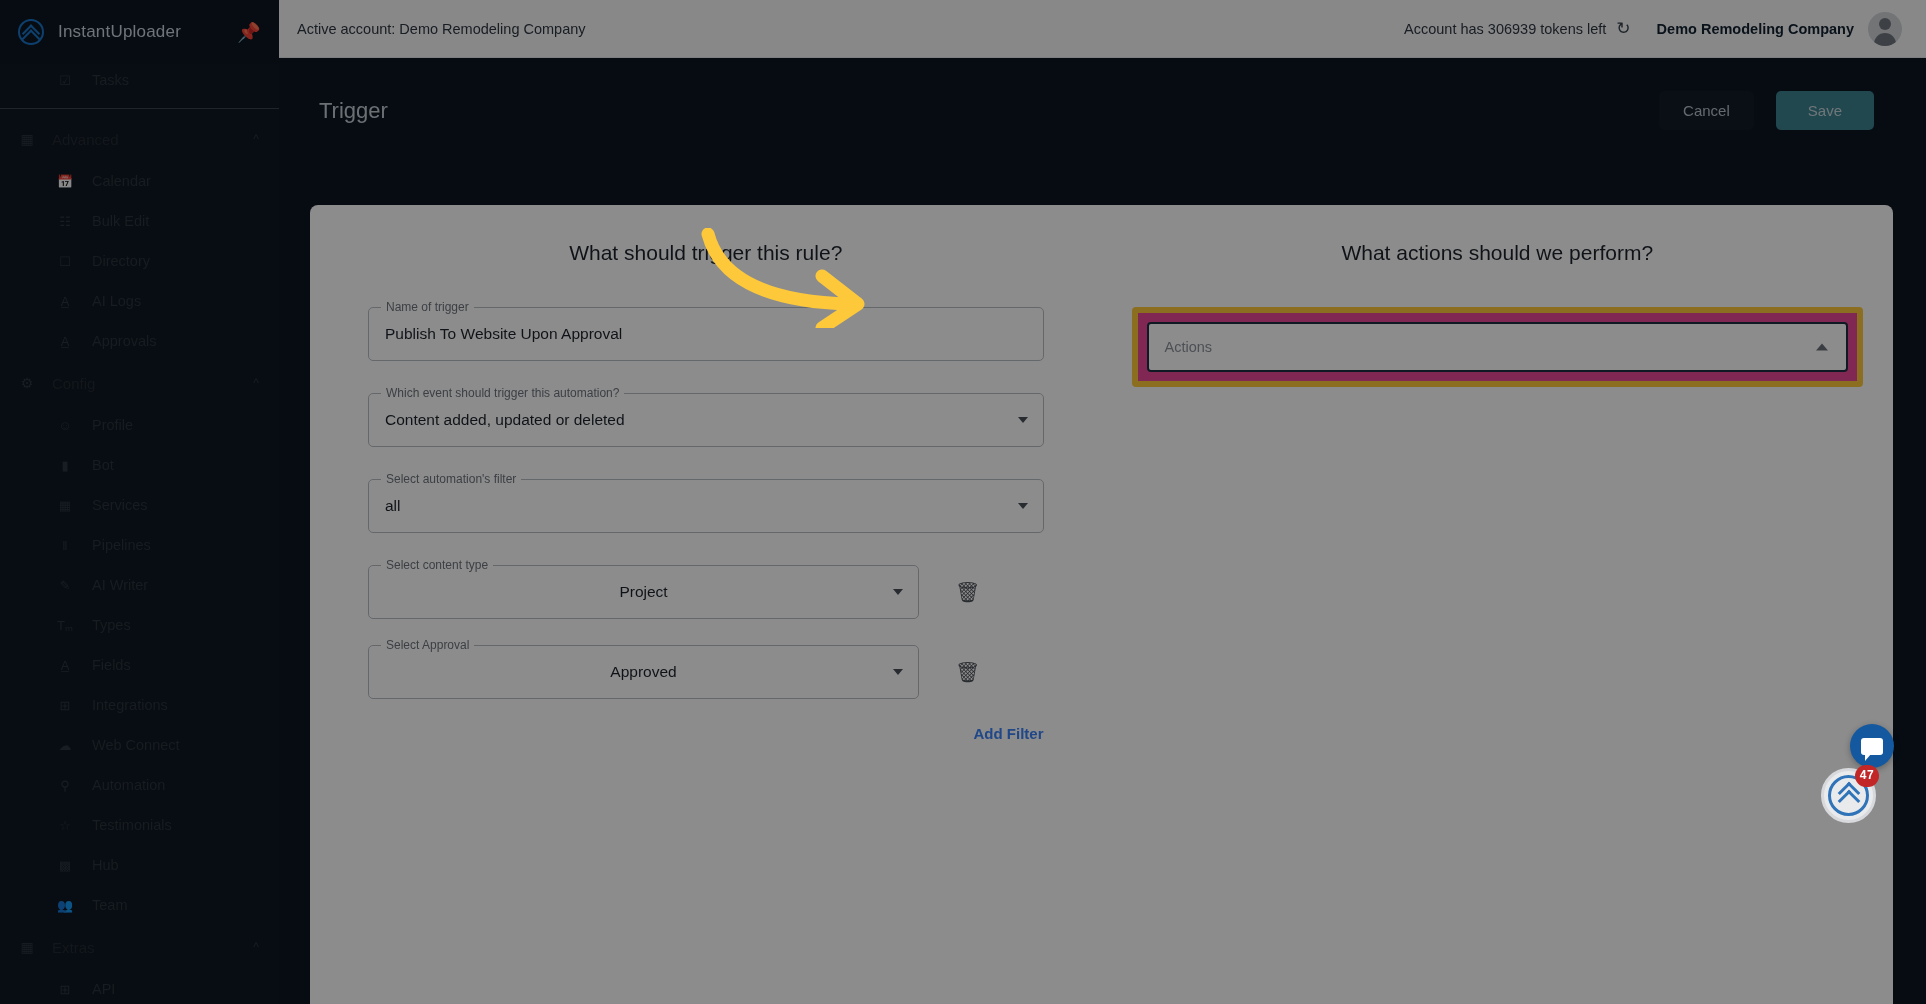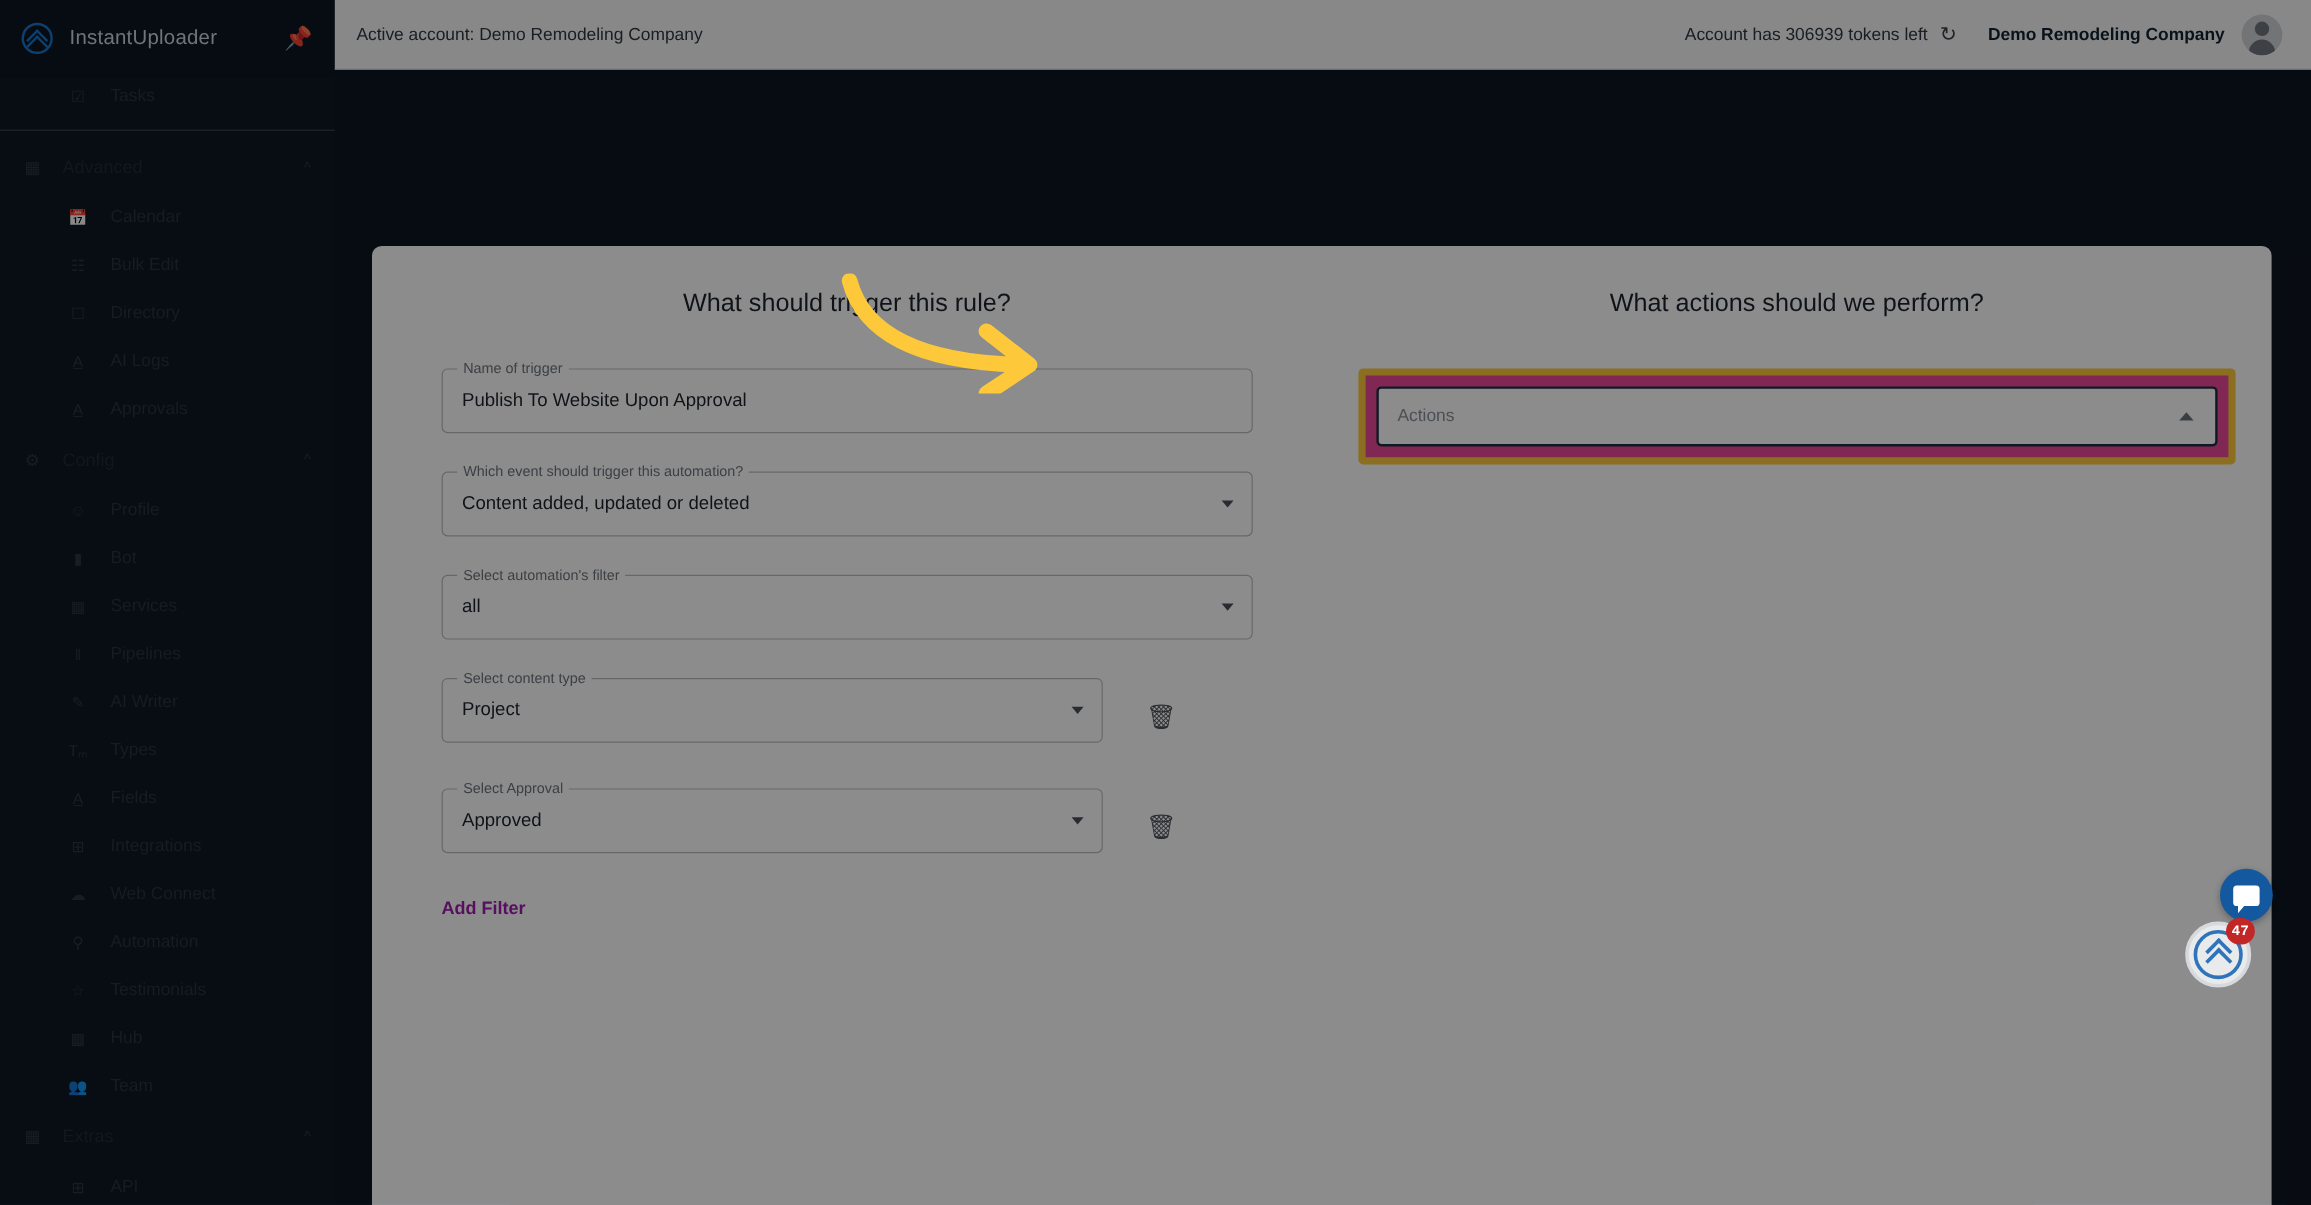--- a/index.html
+++ b/index.html
@@ -126,28 +126,28 @@
     background: #fff; padding: 0 5px;
     font-size: 12px; color: #6d757d;
   }
   .field .val { font-size: 15.5px; color: #1d242c; }
   .field .caret {
     position: absolute; right: 15px; top: 50%; transform: translateY(-50%);
     width: 0; height: 0; border-left: 5px solid transparent;
     border-right: 5px solid transparent; border-top: 6px solid #4a5158;
   }
   .field-row { display: flex; align-items: center; gap: 0; margin-bottom: 26px; }
-  .field-row .field { flex: 0 0 551px; margin-bottom: 12px; }
+  .field-row .field { flex: 0 0 551px; margin-bottom: 0; justify-content: center; }
   .trash {
     margin-left: 36px; font-size: 20px; color: #4d5258; cursor: pointer;
     line-height: 1;
   }
   .add-filter {
-    font-size: 15px; font-weight: bold; color: #a21caf;
-    cursor: pointer; margin-top: 14px;
+    font-size: 15px; font-weight: bold; color: #3b82f6;
+    cursor: pointer; margin-top: 14px; text-align: right;
   }
 
   
   .actions-highlight {
     margin: 0 30px; border: 6px solid #fdc93a; border-radius: 4px;
     background: #ec4899; padding: 9px;
   }
   .actions-select {
     border: 2.5px solid #1d2f42; border-radius: 4px;
     height: 50px; display: flex; align-items: center;
@@ -330,20 +330,25 @@
   </div>
 
   <div class="topbar">
     <span class="active-account">Active account: Demo Remodeling Company</span>
     <span class="tokens">Account has 306939 tokens left</span>
     <span class="refresh-ico">↻</span>
     <span class="acct-name">Demo Remodeling Company</span>
     <span class="avatar"></span>
   </div>
 
+  <div class="pagebar">
+    <span class="page-title">Trigger</span>
+    <button class="btn btn-cancel">Cancel</button>
+    <button class="btn btn-save">Save</button>
+  </div>
 
   <div class="card">
     <div class="card-inner">
 
       <div class="col">
         <div class="col-head">What should trigger this rule?</div>
         <div class="form-wrap">
 
           <div class="field">
             <span class="legend">Name of trigger</span>

